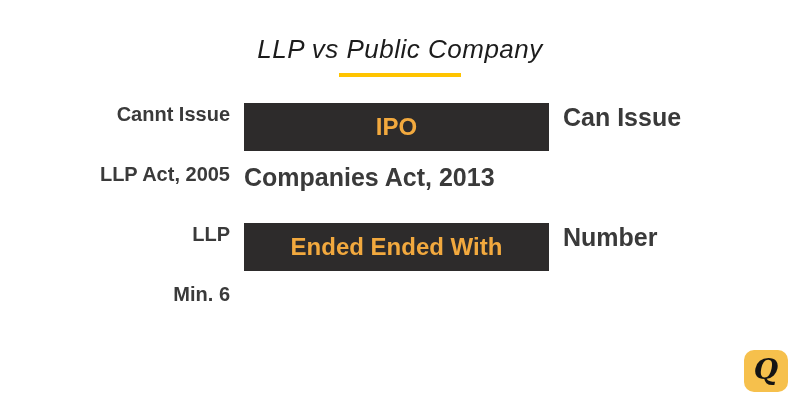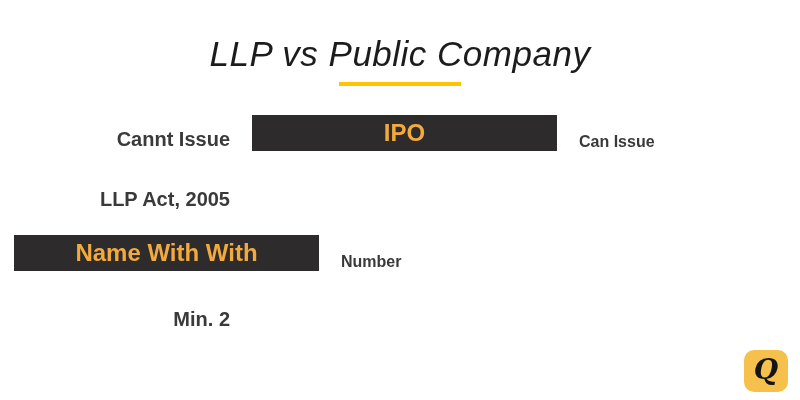--- a/index.html
+++ b/index.html
@@ -17,71 +17,70 @@
   }
   .title-wrap {
     position: absolute;
     top: 34px;
     left: 0;
     width: 100%;
     text-align: center;
   }
   .title {
     display: inline-block;
-    font-size: 35px;
+    font-size: 26px;
     font-style: italic;
     font-weight: 500;
     color: #1c1c1c;
     letter-spacing: 0.5px;
   }
   .title-underline {
     width: 122px;
     height: 4px;
     background: #FFC400;
     margin: 8px auto 0 auto;
   }
   .rows {
     position: absolute;
     top: 103px;
     left: 0;
     width: 100%;
   }
   .row {
     display: flex;
-    align-items: flex-end;
+    align-items: flex-start;
     height: 48px;
     margin-bottom: 12px;
-    gap: 8px;
   }
   .row-left {
     width: 230px;
     text-align: right;
     font-size: 20px;
     font-weight: bold;
     color: #3A3A3A;
     white-space: nowrap;
   }
   .row-box {
     width: 305px;
-    height: 36px;
+    height: 48px;
     margin-left: 14px;
     background: #2D2B2B;
     display: flex;
     align-items: center;
     justify-content: center;
   }
   .row-box span {
     font-size: 24px;
     font-weight: bold;
     color: #F2A93E;
     white-space: nowrap;
   }
   .row-right {
     margin-left: 14px;
-    font-size: 16px;
+    font-size: 25px;
     font-weight: bold;
     color: #3A3A3A;
     white-space: nowrap;
   }
   .brand-logo {
     position: absolute;
     left: 744px;
     top: 350px;
     width: 44px;
     height: 42px;
@@ -116,31 +115,33 @@
     <div class="row">
       <div class="row-left">Cannt Issue</div>
       <div class="row-box">
         <span>IPO</span>
       </div>
       <div class="row-right">Can Issue</div>
     </div>
 
     <div class="row">
       <div class="row-left">LLP Act, 2005</div>
+      <div class="row-right">Companies Act, 2013</div>
     </div>
 
     <div class="row">
+      <div class="row-left">LLP</div>
       <div class="row-box">
-        <span>Name With With</span>
+        <span>Ended Ended With</span>
       </div>
       <div class="row-right">Number</div>
     </div>
 
     <div class="row">
-      <div class="row-left">Min. 2</div>
+      <div class="row-left">Min. 6</div>
     </div>
 
   </div>
 
   <div class="brand-logo">
     <span>Q</span>
   </div>
 
 </div>
 

